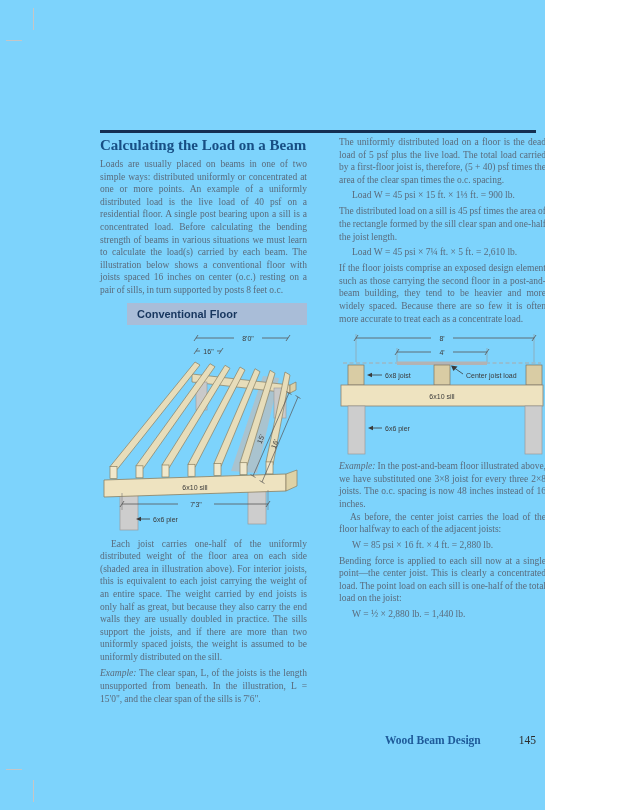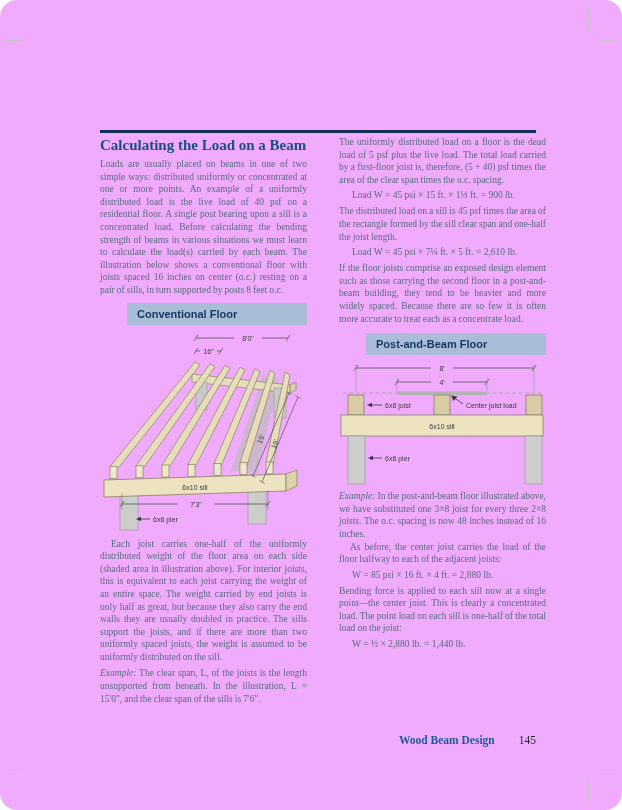--- a/index.html
+++ b/index.html
@@ -1,36 +1,36 @@
 <!DOCTYPE html>
 <html><head>
 <meta charset="utf-8">
 <style>
   html,body{margin:0;padding:0;background:#ffffff;}
-  .page{position:relative;width:622px;height:810px;background:#f0abfc;overflow:hidden;
-        font-family:"Liberation Serif",serif;color:#5a6b7c;border-radius:17px;}
+  .page{position:relative;width:545px;height:810px;background:#7dd3fc;overflow:hidden;
+        font-family:"Liberation Serif",serif;color:#5a6b7c;}
   .crop{position:absolute;background:#c6c6c6;}
   .toprule{position:absolute;left:100px;top:130px;width:436px;height:3px;background:#142f52;}
   .col{position:absolute;width:207px;}
   .col-left{left:100px;top:134px;}
   .col-right{left:339px;top:136px;}
   h1.heading{margin:3px 0 4px 0;font-size:15px;line-height:17px;font-weight:bold;color:#174e84;
      font-family:"Liberation Serif",serif;}
   p.body{margin:0;font-size:9.5px;line-height:12.6px;text-align:justify;word-spacing:-0.3px;color:#5a6b7c;}
   p.indent{text-indent:11px;}
   p.spaced{margin-top:4px;}
   .ital{font-style:italic;}
   .formula{margin:3px 0;padding-left:13px;font-size:9.5px;line-height:13px;color:#5a6b7c;text-align:left;}
   .figbar{margin-top:6px;background:#a9bdd8;color:#17365e;font-family:Liberation Sans, sans-serif;
      font-weight:bold;font-size:11px;padding:5px 0 5px 10px;margin-left:27px;}
   .figbar.right{margin-top:8px;}
   .fig-svg{display:block;margin-top:3px;}
   svg text{font-family:"Liberation Sans",sans-serif;font-size:7px;fill:#3a3a3a;}
   .footer{position:absolute;left:100px;top:734px;width:436px;display:flex;justify-content:flex-end;
-     align-items:baseline;gap:24px;}
+     align-items:baseline;gap:38px;}
   .footer .ftitle{color:#1e5a99;font-weight:bold;font-size:11.5px;}
   .footer .fnum{color:#2b2b2b;font-size:11.5px;}
 </style>
 </head>
 <body>
 
 <div class="page">
 
   <div class="crop" style="left:33px;top:8px;width:1px;height:22px;"></div>
   <div class="crop" style="left:6px;top:40px;width:16px;height:1px;"></div>
@@ -139,21 +139,20 @@
     <p class="body spaced"><span class="ital">Example:</span> <span>The clear span, L, of the joists is the length unsupported from beneath. In the illustration, L = 15'0", and the clear span of the sills is 7'6".</span></p>
   </div>
 
   <div class="col col-right">
     <p class="body">The uniformly distributed load on a floor is the dead load of 5 psf plus the live load. The total load carried by a first-floor joist is, therefore, (5 + 40) psf times the area of the clear span times the o.c. spacing.</p>
     <p class="formula">Load W = 45 psi × 15 ft. × 1⅓ ft. = 900 lb.</p>
     <p class="body">The distributed load on a sill is 45 psf times the area of the rectangle formed by the sill clear span and one-half the joist length.</p>
     <p class="formula">Load W = 45 psi × 7¼ ft. × 5 ft. = 2,610 lb.</p>
     <p class="body">If the floor joists comprise an exposed design element such as those carrying the second floor in a post-and-beam building, they tend to be heavier and more widely spaced. Because there are so few it is often more accurate to treat each as a concentrate load.</p>
 
-    <div class="figbar right">Post-and-Beam Floor</div>
 
     <svg class="fig-svg" width="206" height="128" viewBox="0 0 206 128">
 
       <g stroke="#999" stroke-width="0.6">
         <line x1="17" y1="6" x2="17" y2="34"></line>
           <line x1="195" y1="6" x2="195" y2="34"></line>
         <line x1="58" y1="20" x2="58" y2="34"></line>
           <line x1="148" y1="20" x2="148" y2="34"></line>
       </g>
 

